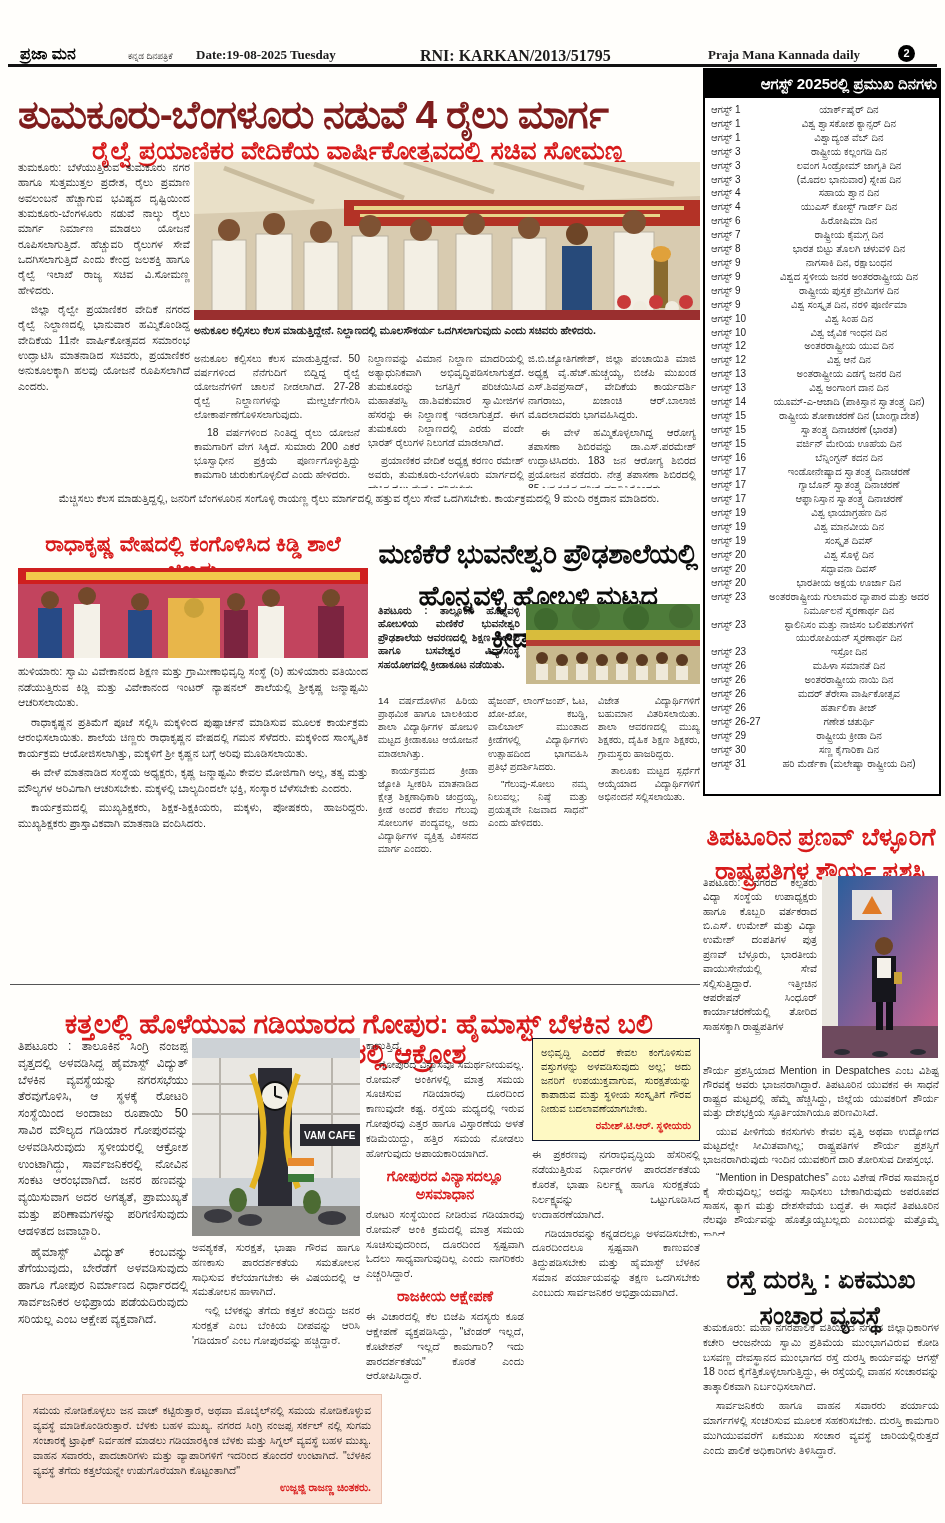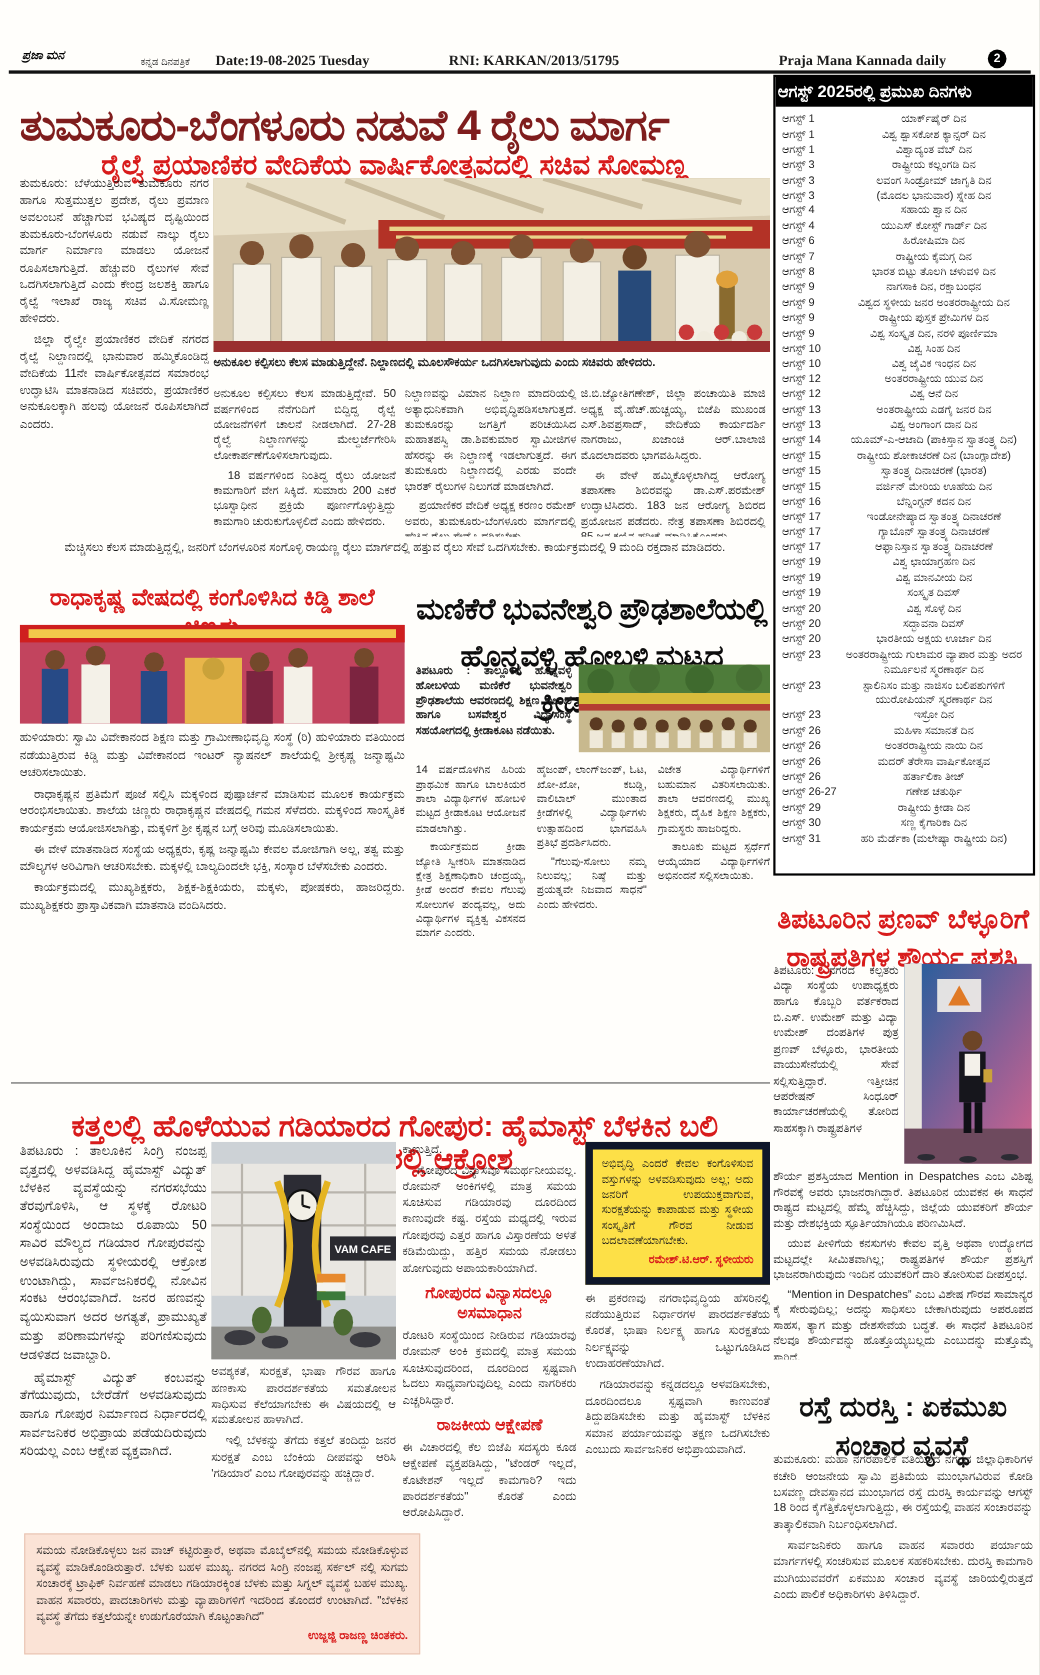--- a/index.html
+++ b/index.html
@@ -1,43 +1,43 @@
 <!DOCTYPE html>
 <html><head>
 <meta charset="utf-8">
 <style>
   html,body{margin:0;padding:0;background:#d8d6d0;}
   .page{position:relative;width:945px;height:1523px;background:#fffefb;
         font-family:"Liberation Sans",sans-serif;color:#1c1c1c;overflow:hidden;margin:0 auto;}
   .abs{position:absolute;}
   
-  .mast-logo{top:45px;left:20px;font-size:11px;font-weight:bold;color:#000;font-style:italic;}
+  .mast-logo{top:45px;left:20px;font-size:16px;font-weight:bold;color:#000;}
   .mast-logo-sub{top:51px;left:128px;font-size:9px;color:#222;}
   .mast-date{top:47px;left:196px;font-size:13px;font-weight:bold;font-family:"Liberation Serif",serif;}
-  .mast-rni{top:47px;left:408px;font-size:13px;font-weight:bold;font-family:"Liberation Serif",serif;}
+  .mast-rni{top:47px;left:420px;font-size:16px;font-weight:bold;font-family:"Liberation Serif",serif;}
   .mast-paper{top:47px;left:708px;font-size:13px;font-weight:bold;font-family:"Liberation Serif",serif;}
   .mast-page{top:45px;left:898px;width:17px;height:17px;border-radius:50%;background:#000;color:#fff;
              font-size:11px;font-weight:bold;text-align:center;line-height:17px;}
   .mast-rule{top:64px;left:8px;width:929px;height:3px;background:#121212;}
   
   .lead-head{top:69px;left:18px;width:682px;font-size:39px;font-weight:bold;line-height:1.05;color:#7f1d1d;letter-spacing:-1px;}
   .lead-sub{top:116px;left:18px;width:682px;font-size:25px;font-weight:bold;color:#d81b1b;line-height:1.1;text-align:center;}
   .col{text-align:justify;overflow:hidden;}
   .col p{margin:0 0 4px 0;}
   .col p + p{text-indent:13px;}
   .lead-c1{top:160px;left:18px;width:172px;height:332px;font-size:10.8px;line-height:1.42;}
   .lead-photo{top:162px;left:194px;width:506px;height:158px;background:#d9cdb4;}
   .lead-cap{top:324px;left:194px;width:506px;font-size:10.6px;font-weight:bold;}
   .lead-c2{top:352px;left:194px;width:166px;height:136px;font-size:10.3px;line-height:1.36;}
   .lead-c3{top:352px;left:368px;width:156px;height:136px;font-size:10.3px;line-height:1.36;}
   .lead-c4{top:352px;left:528px;width:168px;height:136px;font-size:10.3px;line-height:1.36;}
   .lead-foot{top:492px;left:18px;width:682px;font-size:10.8px;text-align:center;}
   
   .days{top:68px;left:703px;width:234px;height:724px;border:2px solid #000;background:#fff;}
-  .days-head{background:#000;color:#fff;text-align:left;font-size:15px;font-weight:bold;padding:5px 2px;}
+  .days-head{background:#000;color:#fff;text-align:right;font-size:15px;font-weight:bold;padding:5px 2px;}
   .days-list{padding:5px 6px 0 6px;}
   .day-row{display:flex;font-size:10px;line-height:13.9px;}
   .day-d{flex:0 0 54px;white-space:nowrap;}
   .day-e{flex:1;text-align:center;}
   
   .kid-head{top:514px;left:18px;width:350px;text-align:center;font-size:21px;font-weight:bold;color:#d81b1b;line-height:1.2;}
   .kid-photo{top:568px;left:18px;width:350px;height:90px;}
   .kid-body{top:664px;left:18px;width:350px;height:318px;font-size:10.8px;line-height:1.44;}
   
   .sp-head{top:512px;left:376px;width:324px;text-align:center;font-size:27px;font-weight:bold;color:#0c0c0c;line-height:1.55;letter-spacing:-0.5px;}
@@ -51,21 +51,21 @@
   .ck-head{top:988px;left:18px;width:682px;text-align:center;font-size:27px;font-weight:bold;color:#d81b1b;line-height:1.1;}
   .ck-c1{top:1038px;left:18px;width:170px;height:352px;font-size:12px;line-height:1.4;}
   .ck-photo{top:1038px;left:192px;width:168px;height:198px;}
   .ck-c2{top:1240px;left:192px;width:168px;height:150px;font-size:10.6px;line-height:1.4;}
   .ck-box{top:1394px;left:22px;width:338px;background:#fbe3d6;border:1px solid #e8c4b2;
           padding:8px 10px;font-size:10.6px;line-height:1.42;text-align:justify;}
   .ck-box-attr{color:#d81b1b;font-weight:bold;text-align:right;margin-top:2px;}
   .ck-c3{top:1038px;left:366px;width:158px;height:482px;font-size:10.6px;line-height:1.4;}
   .ck-sub{color:#d81b1b;font-weight:bold;text-align:center;font-size:14.5px;line-height:1.25;margin:6px 0 4px 0;}
   .ck-c4{top:1038px;left:532px;width:168px;height:482px;font-size:10.6px;line-height:1.4;}
-  .ck-quote{background:#fde047;border:7px solid #0f172a;padding:7px 8px;font-size:10.2px;line-height:1.38;
+  .ck-quote{background:#fef9c3;border:1px solid #0f172a;padding:7px 8px;font-size:10.2px;line-height:1.38;
             text-align:justify;margin-bottom:6px;}
   .ck-quote-attr{color:#d81b1b;font-weight:bold;text-align:right;margin-top:3px;}
   
   .pr-head{top:800px;left:703px;width:236px;text-align:center;font-size:24px;font-weight:bold;color:#d81b1b;line-height:1.4;}
   .pr-side{top:876px;left:703px;width:114px;height:182px;font-size:10.4px;line-height:1.38;}
   .pr-photo{top:876px;left:822px;width:116px;height:182px;}
   .pr-body{top:1064px;left:703px;width:236px;height:172px;font-size:10.4px;line-height:1.36;}
   .rd-head{top:1240px;left:703px;width:236px;text-align:center;font-size:25px;font-weight:bold;color:#111;line-height:1.45;}
   .rd-body{top:1320px;left:703px;width:236px;height:198px;font-size:10.6px;line-height:1.4;}
   .para-b{font-weight:bold;}

